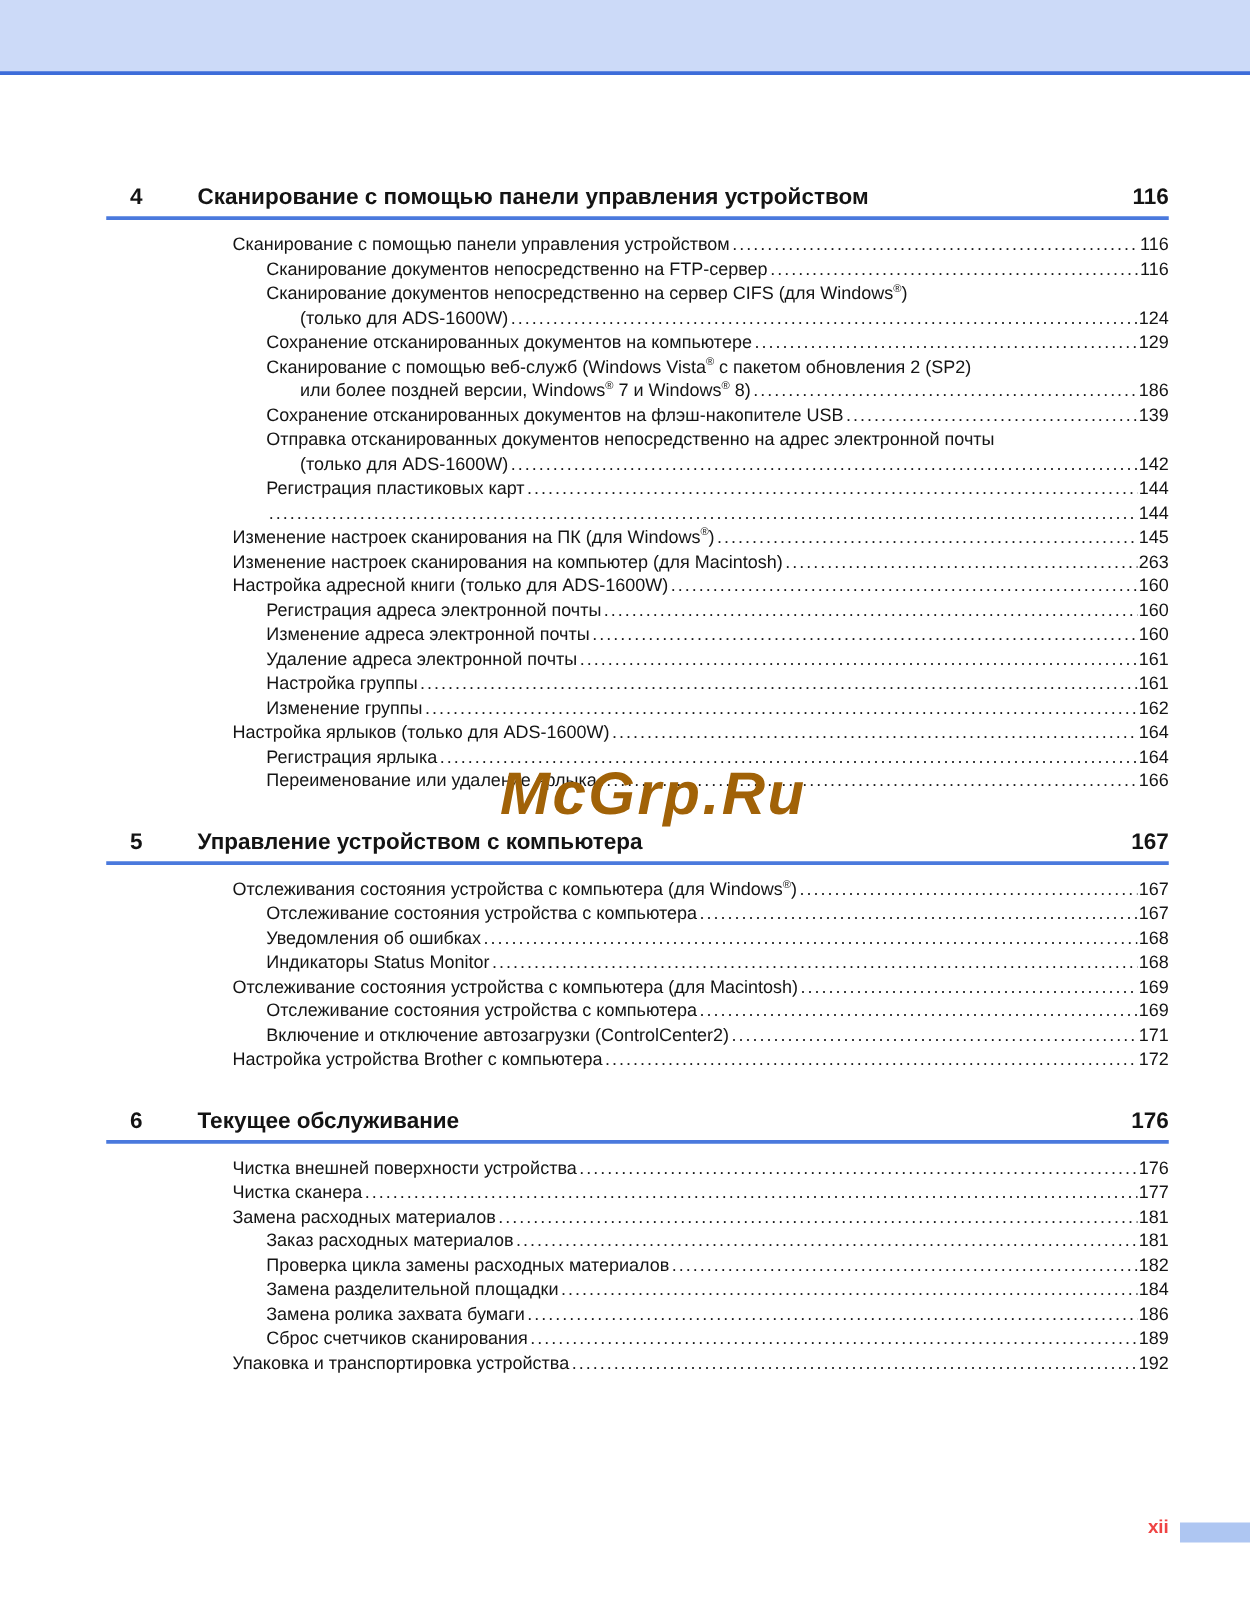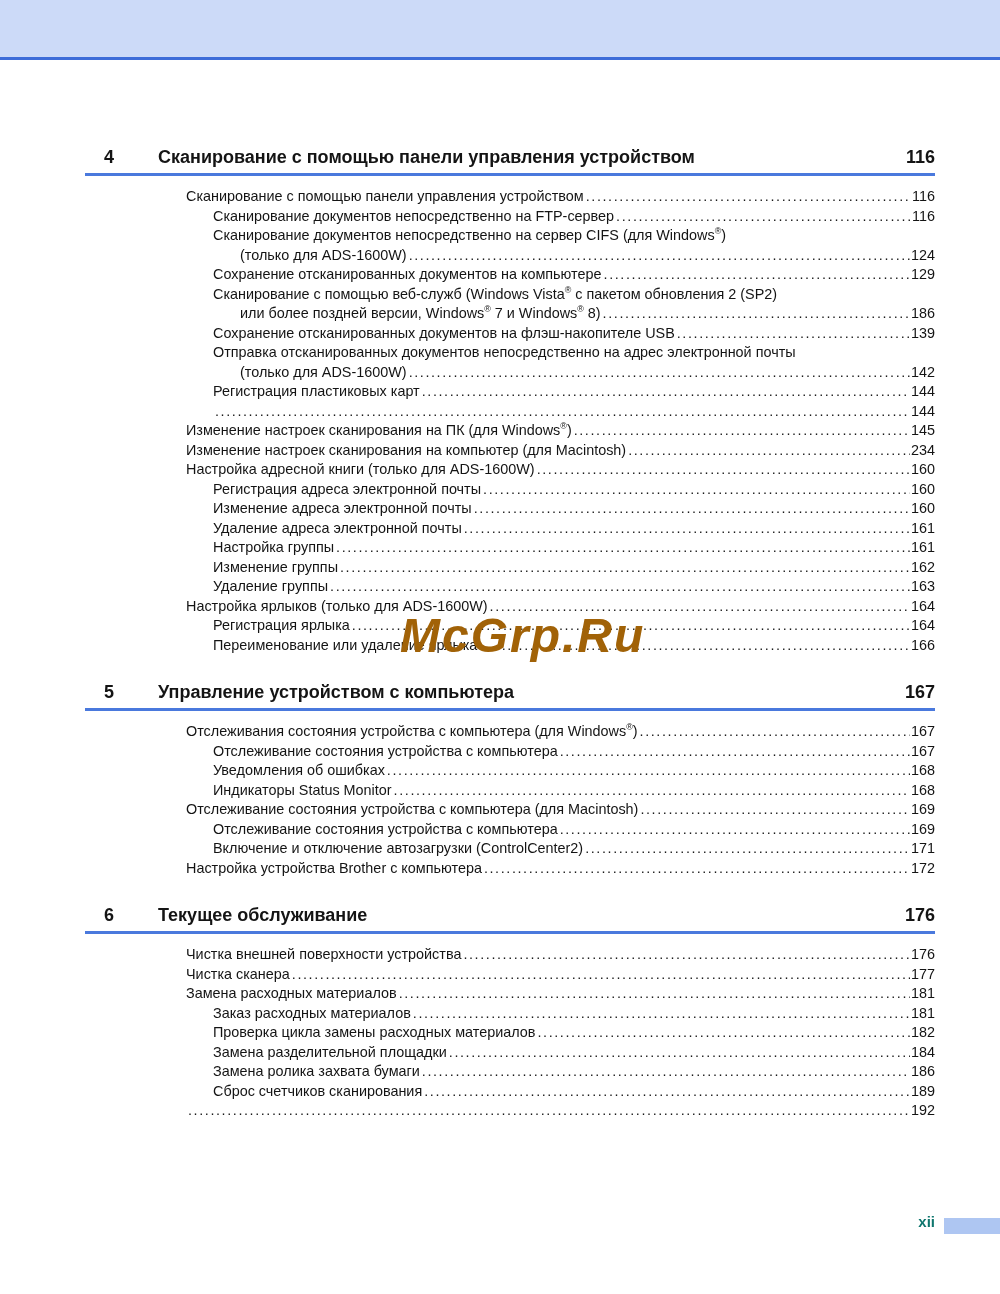--- a/index.html
+++ b/index.html
@@ -52,21 +52,21 @@
   .watermark {
     position:absolute; left:400px; top:608px;
     font-size:48px; font-style:italic; font-weight:bold;
     letter-spacing:2px;
     color:#a16207;
     z-index:5;
     pointer-events:none;
   }
   .footer-pg {
     position:absolute; top:1213px; right:65px;
-    font-size:15px; font-weight:bold; color:#0f766e;
+    font-size:15px; font-weight:bold; color:#ef4444;
   }
   .footer-bar {
     position:absolute; top:1218px; right:0;
     width:56px; height:16px;
     background:#aec6f2;
   }
 </style>
 </head>
 <body>
 
@@ -135,21 +135,21 @@
           <span class="pg">144</span>
         </div>
         <div class="row ind-1">
           <span>Изменение настроек сканирования на ПК (для Windows<sup>®</sup>)</span>
           <span class="dots"></span>
           <span class="pg">145</span>
         </div>
         <div class="row ind-1">
           <span>Изменение настроек сканирования на компьютер (для Macintosh)</span>
           <span class="dots"></span>
-          <span class="pg">234</span>
+          <span class="pg">263</span>
         </div>
         <div class="row ind-1">
           <span>Настройка адресной книги (только для ADS-1600W)</span>
           <span class="dots"></span>
           <span class="pg">160</span>
         </div>
         <div class="row ind-2">
           <span>Регистрация адреса электронной почты</span>
           <span class="dots"></span>
           <span class="pg">160</span>
@@ -166,25 +166,20 @@
         </div>
         <div class="row ind-2">
           <span>Настройка группы</span>
           <span class="dots"></span>
           <span class="pg">161</span>
         </div>
         <div class="row ind-2">
           <span>Изменение группы</span>
           <span class="dots"></span>
           <span class="pg">162</span>
-        </div>
-        <div class="row ind-2">
-          <span>Удаление группы</span>
-          <span class="dots"></span>
-          <span class="pg">163</span>
         </div>
         <div class="row ind-1">
           <span>Настройка ярлыков (только для ADS-1600W)</span>
           <span class="dots"></span>
           <span class="pg">164</span>
         </div>
         <div class="row ind-2">
           <span>Регистрация ярлыка</span>
           <span class="dots"></span>
           <span class="pg">164</span>
@@ -288,20 +283,21 @@
           <span>Замена ролика захвата бумаги</span>
           <span class="dots"></span>
           <span class="pg">186</span>
         </div>
         <div class="row ind-2">
           <span>Сброс счетчиков сканирования</span>
           <span class="dots"></span>
           <span class="pg">189</span>
         </div>
         <div class="row ind-1">
+          <span>Упаковка и транспортировка устройства</span>
           <span class="dots"></span>
           <span class="pg">192</span>
         </div>
       </div>
     </section>
   </main>
 
 <div class="watermark">McGrp.Ru</div>
 
 <div class="footer-pg">xii</div>

